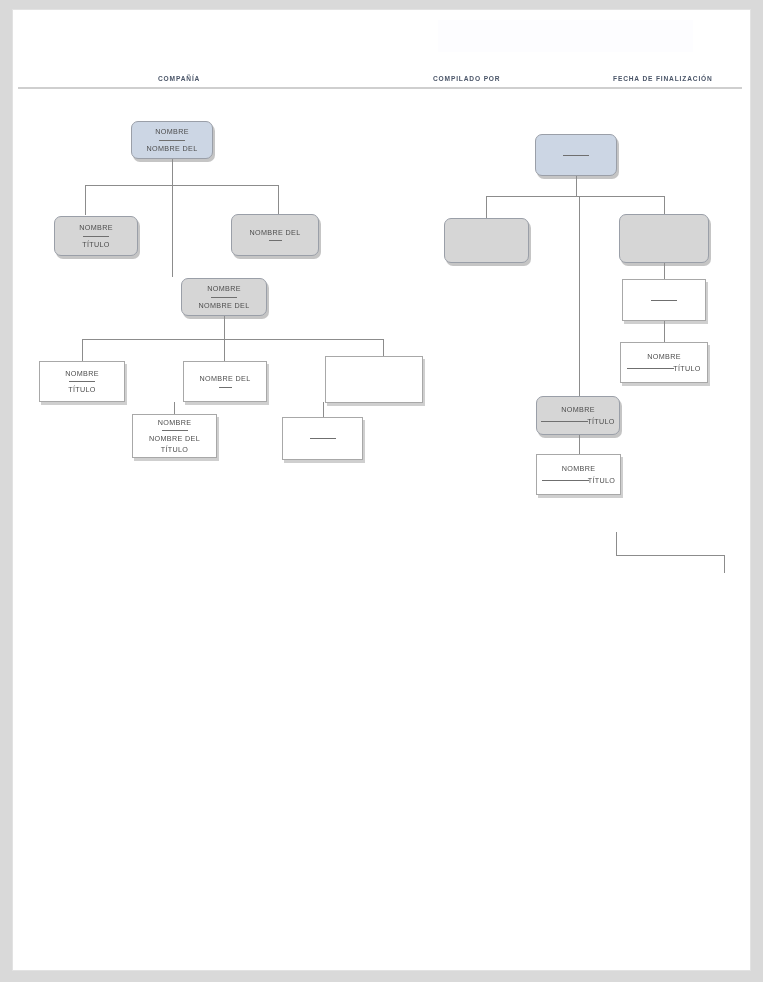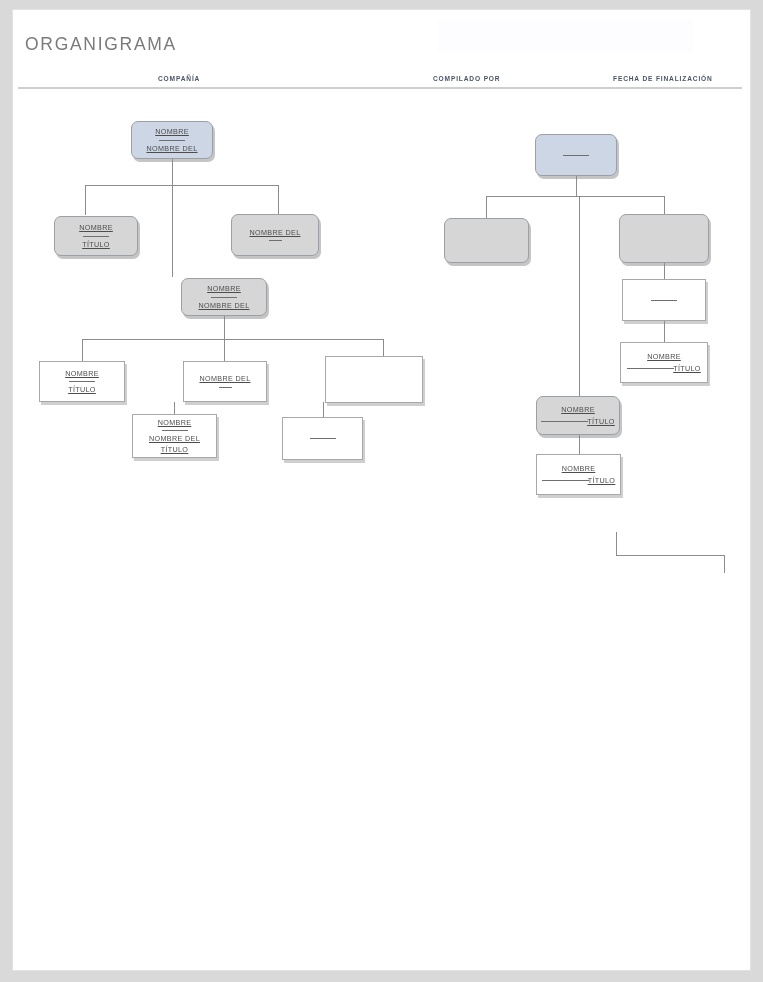--- a/index.html
+++ b/index.html
@@ -93,21 +93,21 @@
     box-shadow: 2px 3px 0 0 rgba(150,150,150,0.55);
   }
   .node.square {
     border: 1px solid #a8a8a8;
     box-shadow: 2px 3px 0 0 rgba(160,160,160,0.5);
   }
   .node.blue  { background: #ccd6e4; }
   .node.gray  { background: #d6d6d6; }
   .node.white { background: #ffffff; }
 
-  .node .ln { white-space: nowrap; text-decoration: underline; }
+  .node .ln { white-space: nowrap; }
 
   
   .divider {
     width: 26px;
     height: 1px;
     background: #6f6f6f;
     margin: 2px 0;
   }
   .divider.short { width: 13px; }
   .divider.long  { width: 47px; }
@@ -121,21 +121,20 @@
   }
   .inline-row .divider { margin: 0 -1px 0 0; }
 </style>
 </head>
 <body>
 
 <div id="page">
 
   <div id="watermark"></div>
 
-  <div id="title">ORGANIGRAMA</div>
 
   <div class="hdr-label" id="hdr-company">COMPAÑÍA</div>
   <div class="hdr-label" id="hdr-compiled">COMPILADO POR</div>
   <div class="hdr-label" id="hdr-date">FECHA DE FINALIZACIÓN</div>
 
   <div id="hdr-rule"></div>
 
   <div class="node rounded blue" style="left:118px; top:111px; width:82px; height:38px;">
     <span class="ln">NOMBRE</span>
     <span class="divider"></span>

